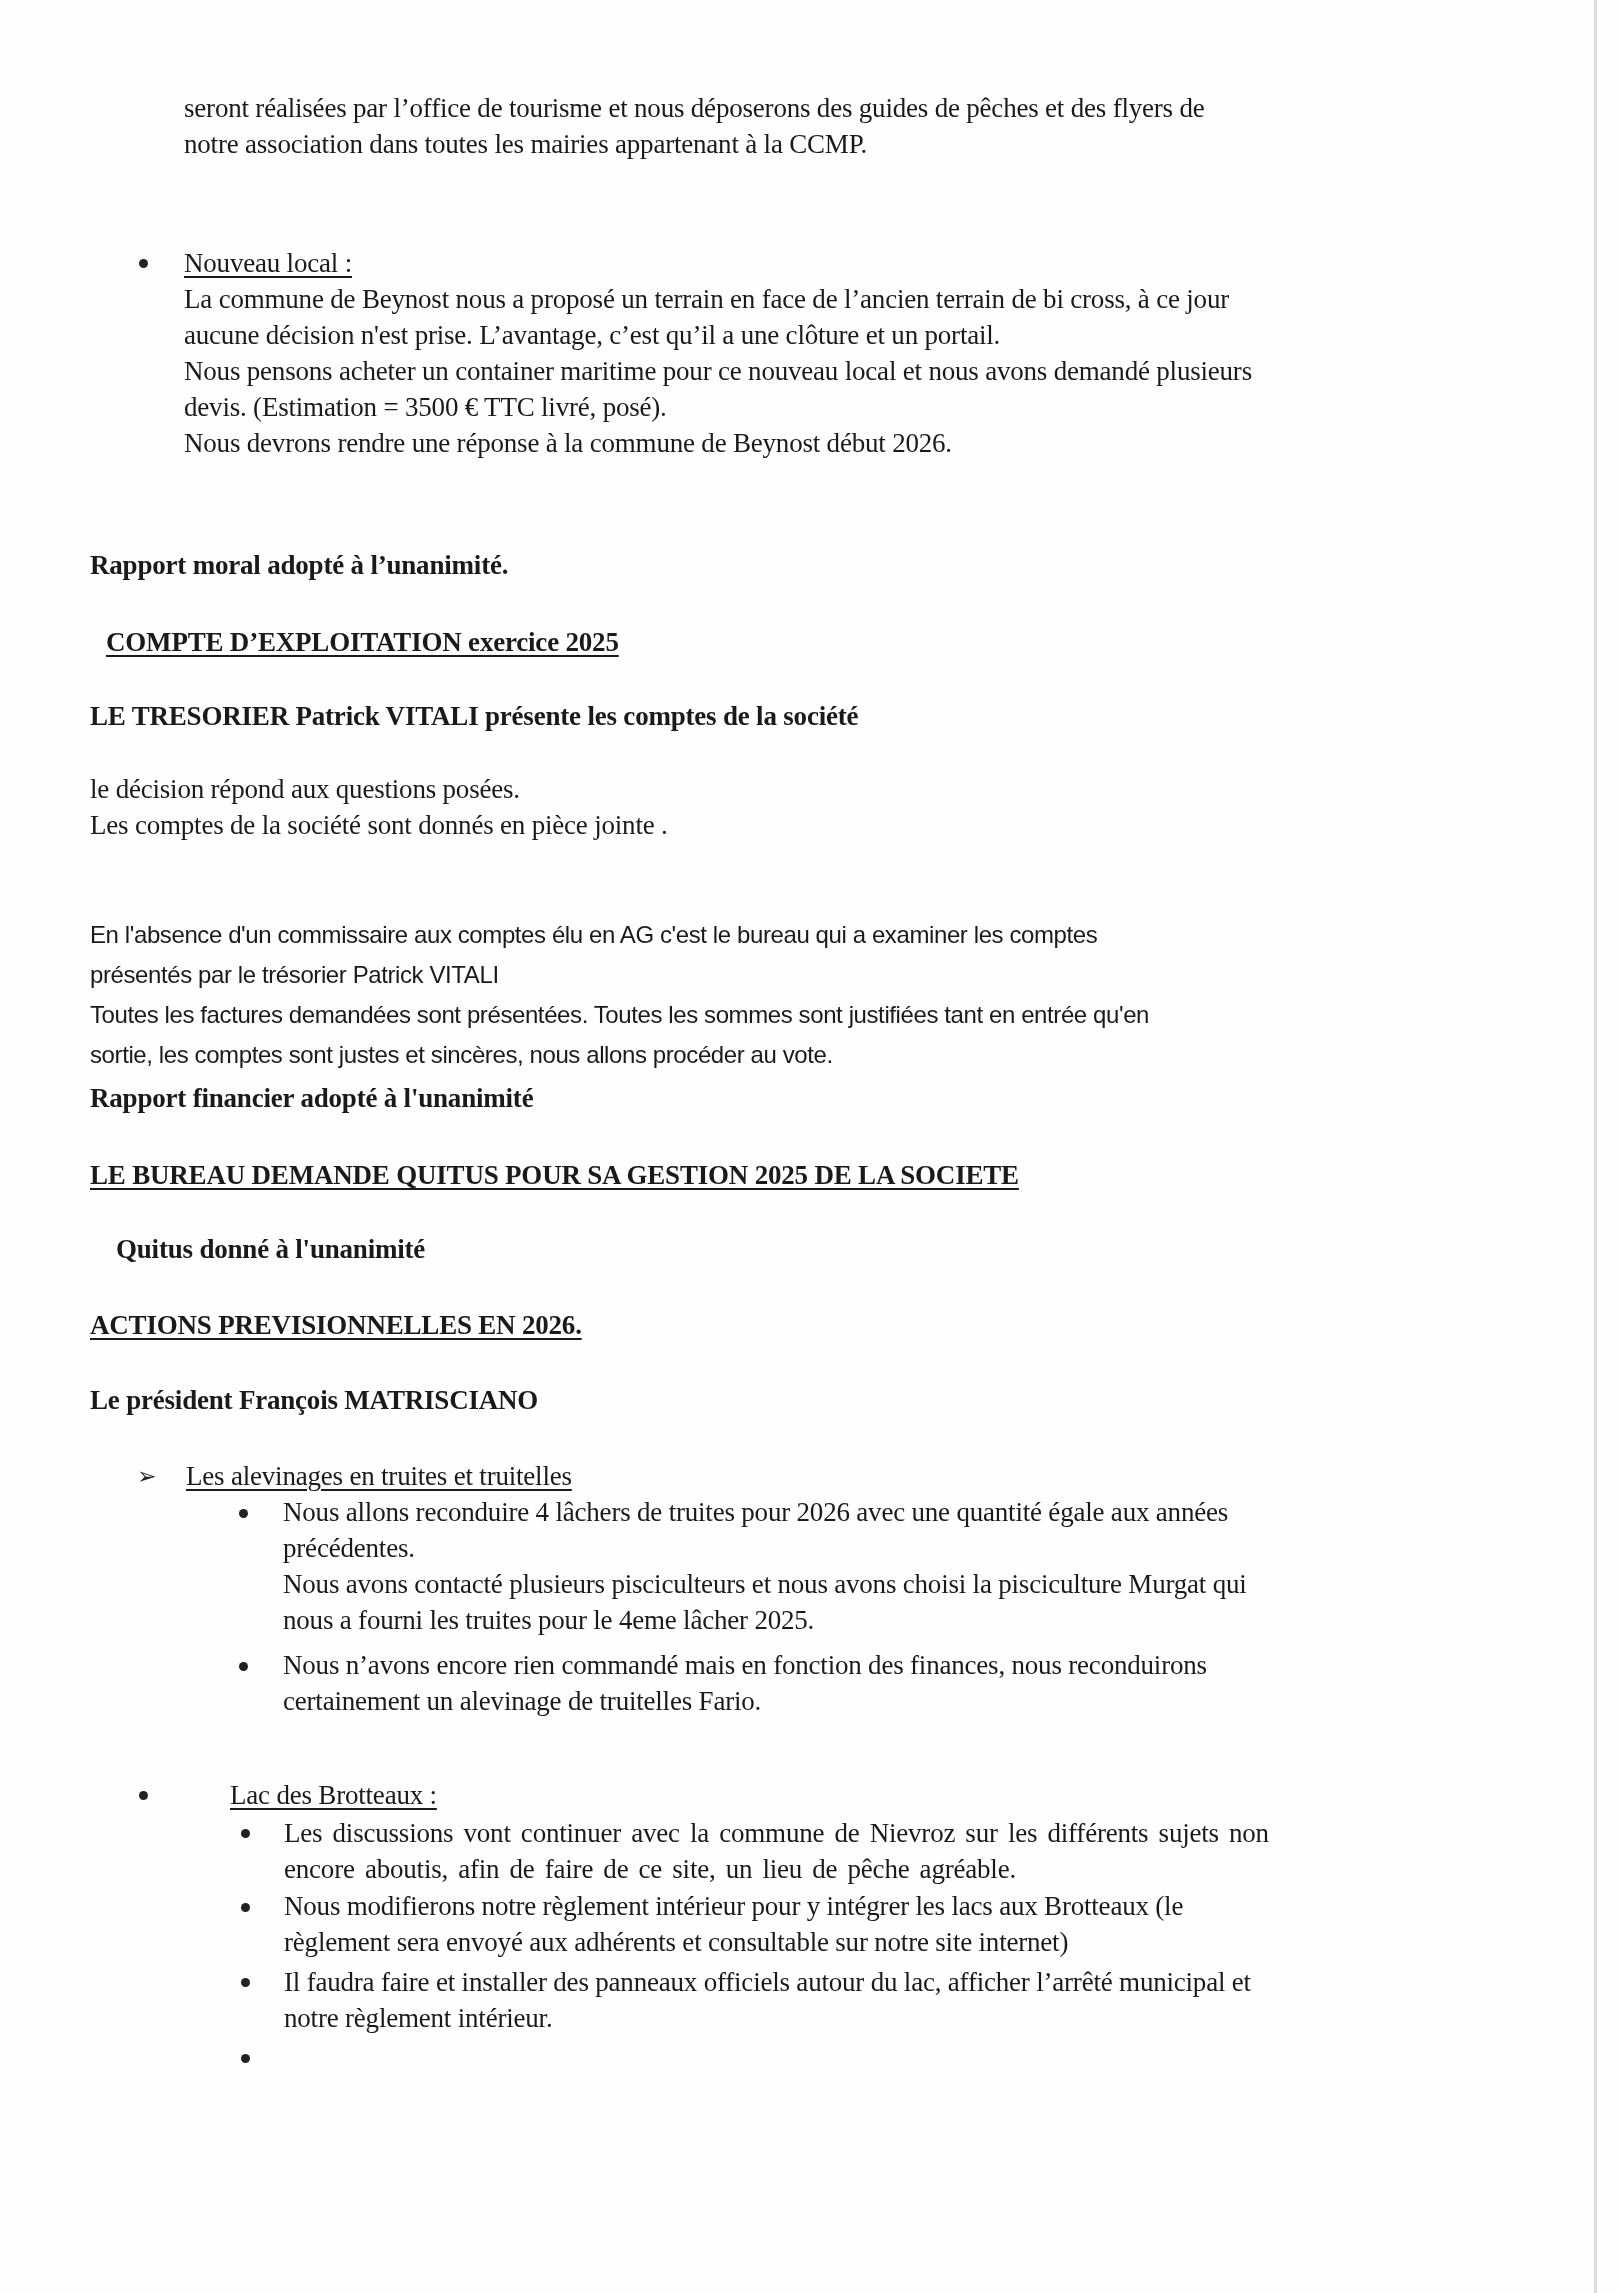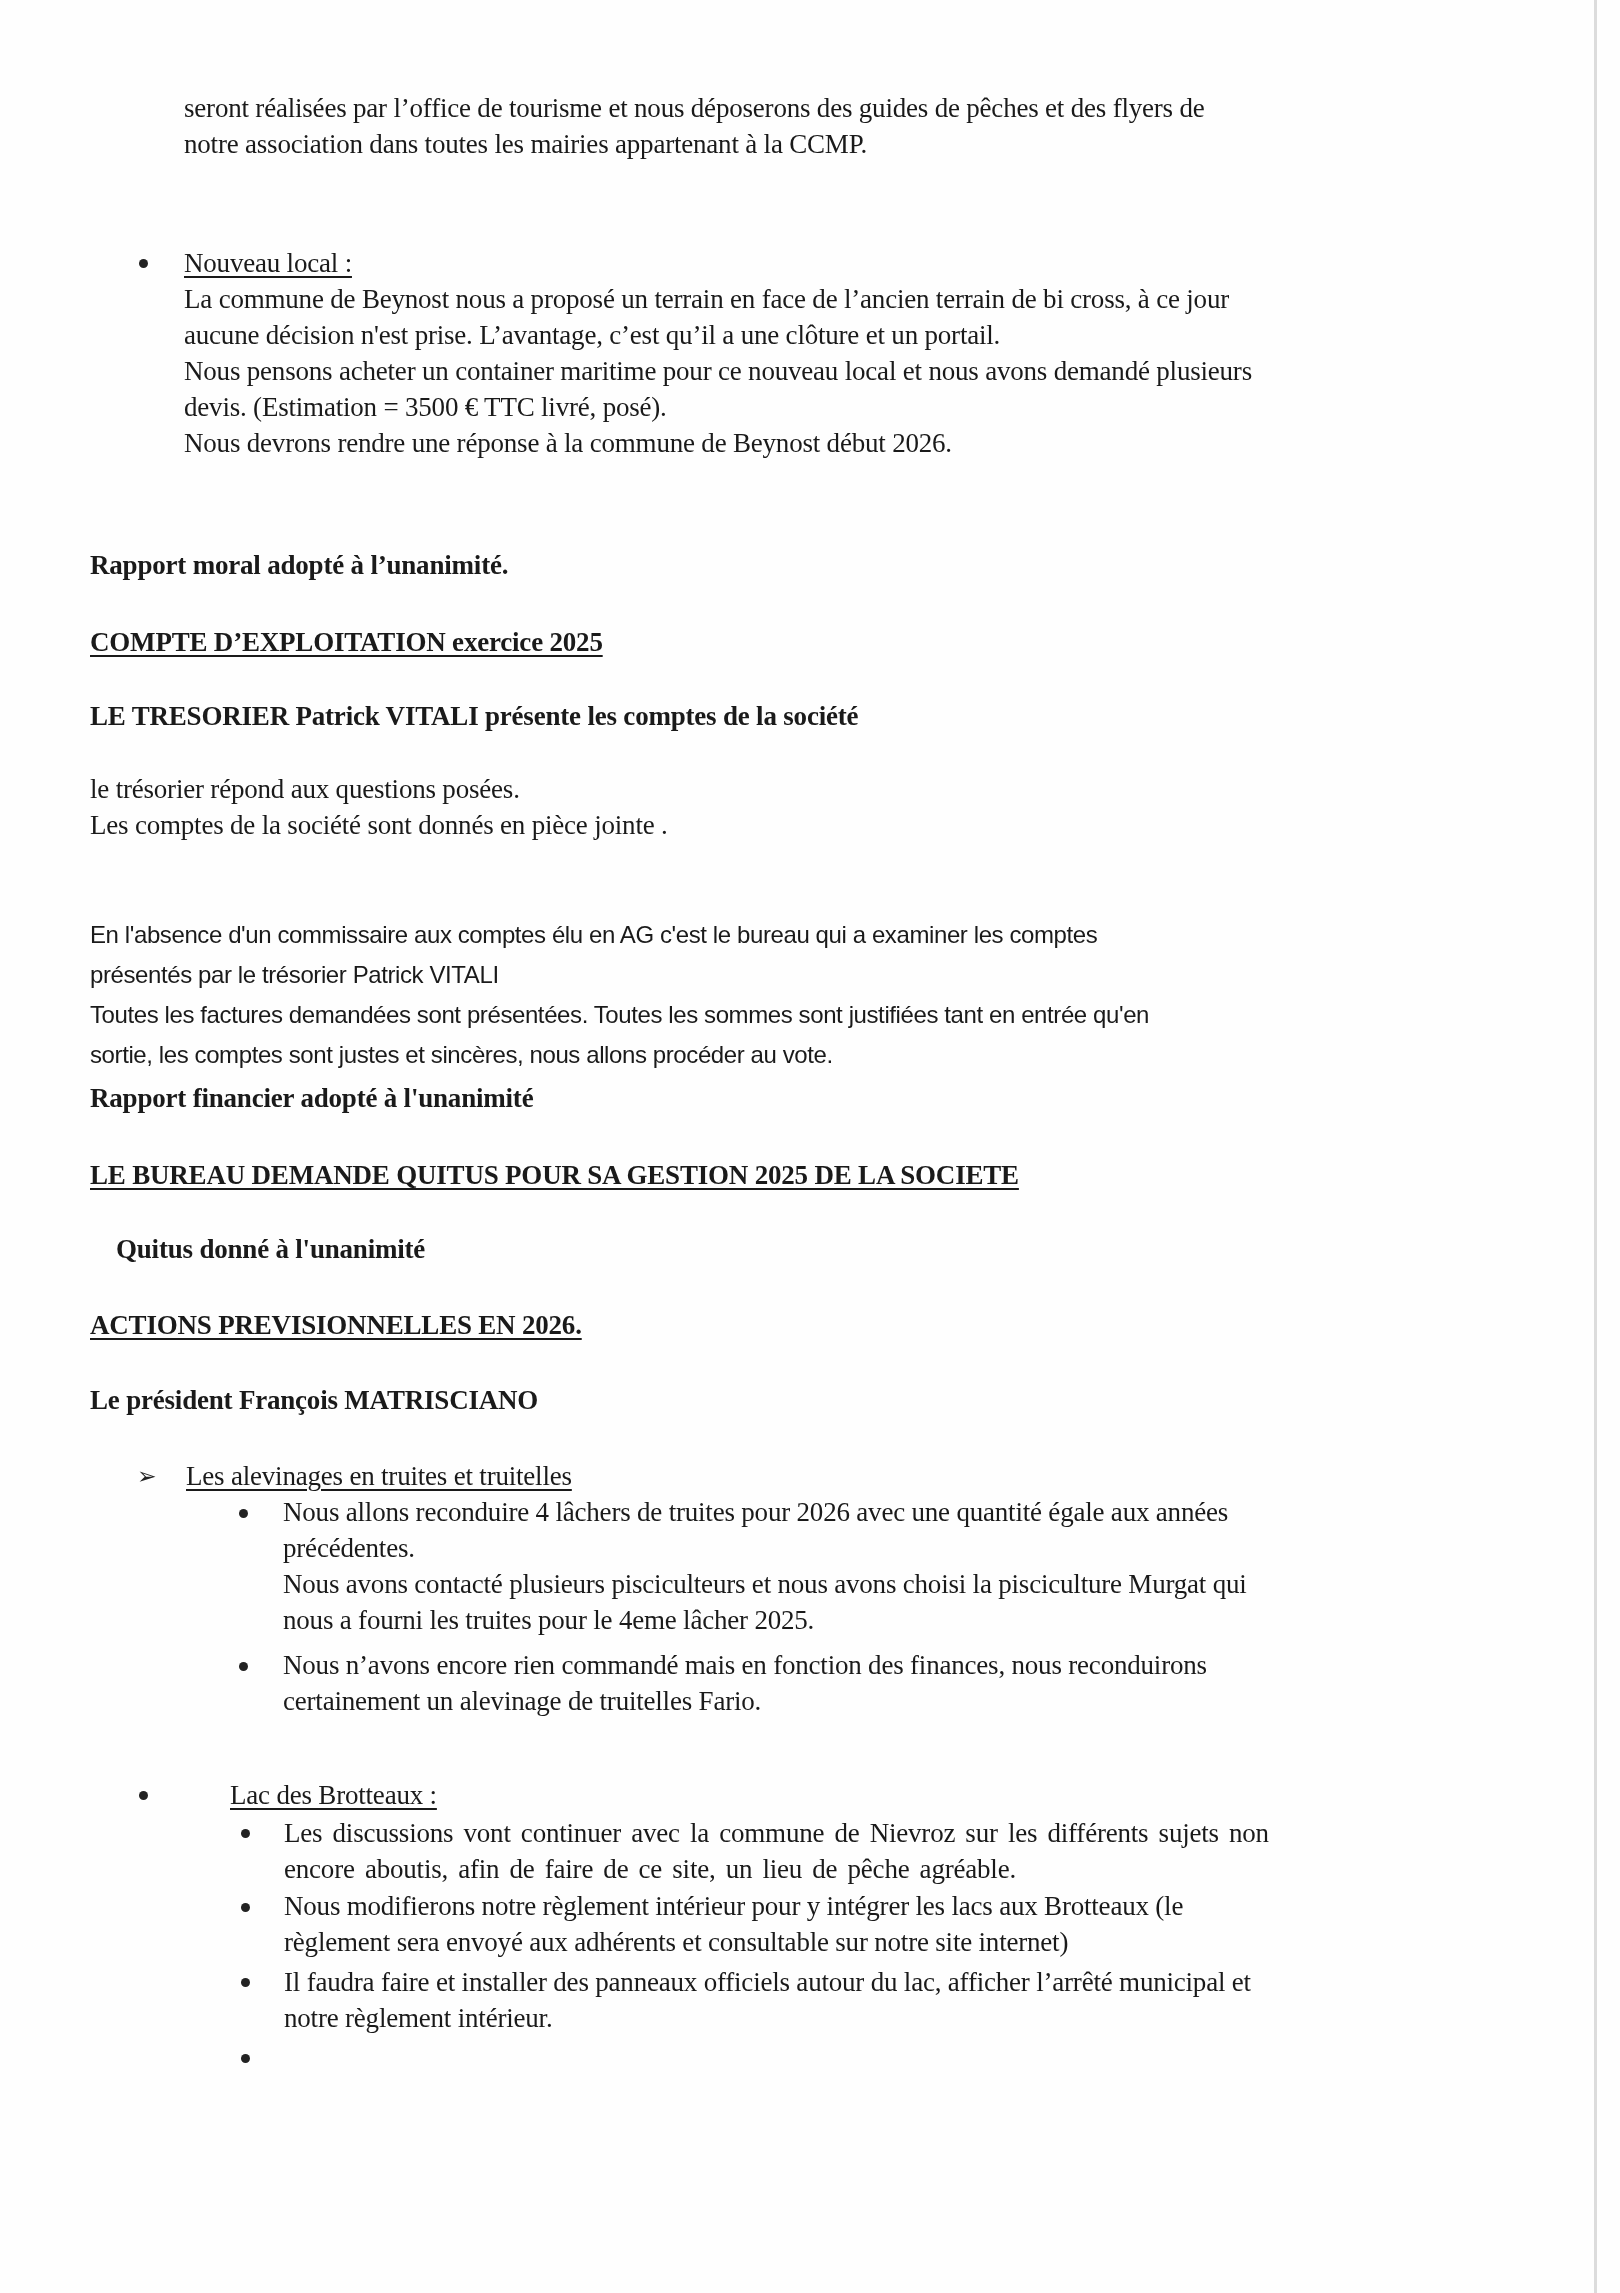--- a/index.html
+++ b/index.html
@@ -30,26 +30,26 @@
     <p class="ul">Nouveau local :</p>
     <p>La commune de Beynost nous a proposé un terrain en face de l’ancien terrain de bi cross, à ce jour</p>
     <p>aucune décision n'est prise. L’avantage, c’est qu’il a une clôture et un portail.</p>
     <p>Nous pensons acheter un container maritime pour ce nouveau local et nous avons demandé plusieurs</p>
     <p>devis. (Estimation = 3500 € TTC livré, posé).</p>
     <p>Nous devrons rendre une réponse à la commune de Beynost début 2026.</p>
   </div>
 
   <p class="abs serif bold" style="left:90px; top:547px;">Rapport moral adopté à l’unanimité.</p>
 
-  <p class="abs serif bold ul" style="left:90px; top:624px;">COMPTE D’EXPLOITATION exercice 2025</p>
+  <p class="abs serif bold ul" style="left:106px; top:624px;">COMPTE D’EXPLOITATION exercice 2025</p>
 
   <p class="abs serif bold" style="left:90px; top:698px;">LE TRESORIER Patrick VITALI présente les comptes de la société</p>
 
   <div class="abs serif" style="left:90px; top:771px;">
-    <p>le trésorier répond aux questions posées.</p>
+    <p>le décision répond aux questions posées.</p>
     <p>Les comptes de la société  sont donnés en pièce jointe .</p>
   </div>
 
   <div class="abs sans" style="left:90px; top:887px;">
     <p>En l'absence d'un commissaire aux comptes élu en AG c'est le bureau qui a examiner les comptes</p>
     <p>présentés par le trésorier Patrick VITALI</p>
     <p>Toutes les factures demandées sont présentées. Toutes les sommes sont justifiées tant en entrée qu'en</p>
     <p>sortie, les comptes sont justes et sincères, nous allons procéder au vote.</p>
   </div>
 

